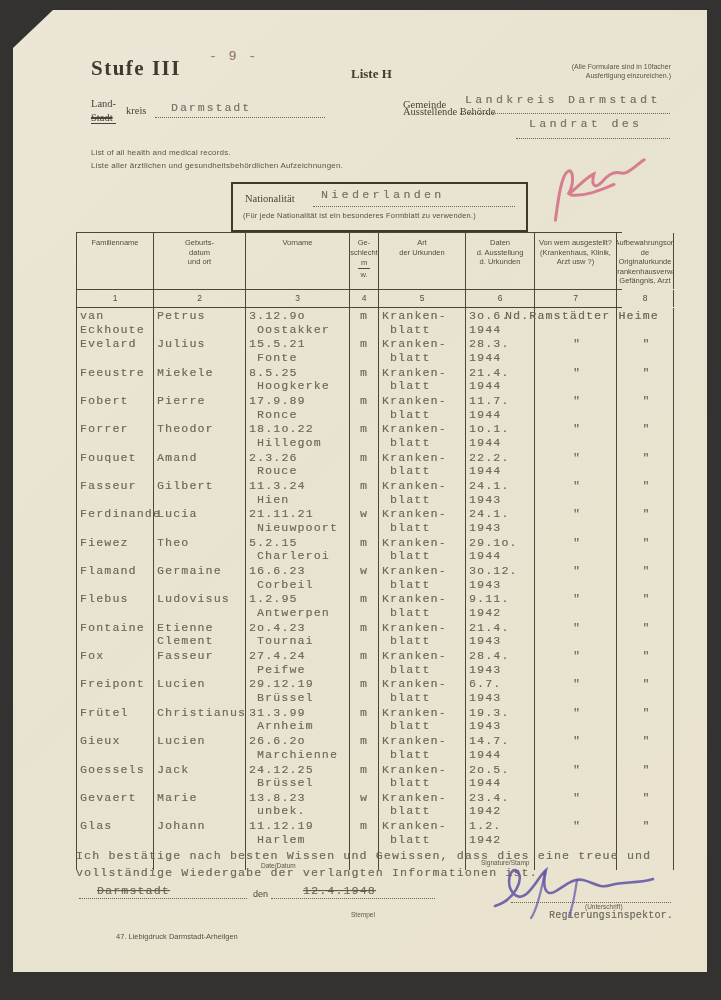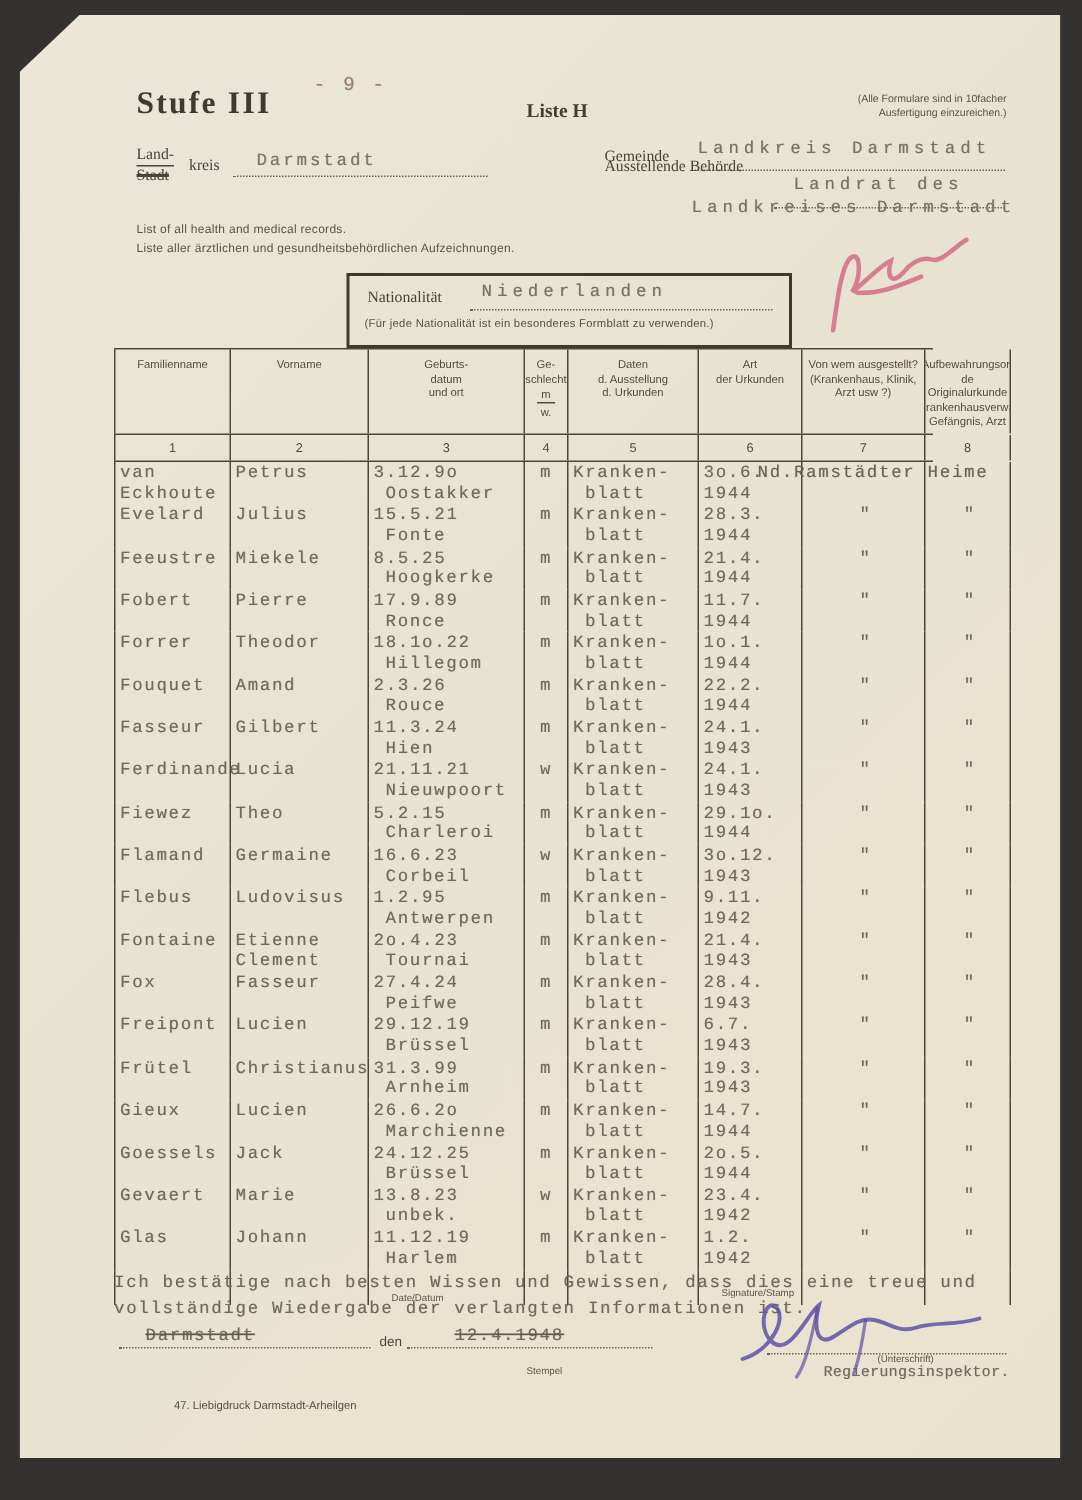--- a/index.html
+++ b/index.html
@@ -20,21 +20,21 @@
   .tw.small{font-size:10px;letter-spacing:.2px}
   .tw.struck{text-decoration:line-through;text-decoration-color:#5f594e}
   .tw.red{color:#9c7d73;font-size:13px;letter-spacing:2px}
   .dotline{border-bottom:1px dotted #6b6455}
   
   .stufe{font-family:"Liberation Serif",serif;font-size:21px;font-weight:bold;
          letter-spacing:1.5px;color:#403a2e}
   .liste{font-family:"Liberation Serif",serif;font-size:13px;font-weight:bold;color:#433d31}
   .corner{font-size:7px;line-height:8.5px;color:#5a5446;text-align:right;width:170px}
   .small-label{font-size:10.5px}
-  .landtop{border-bottom:1px solid var(--print);padding-bottom:1px}
+  .landtop{border-bottom:1px solid var(--print);padding-bottom:14px}
   .struckp{text-decoration:line-through;text-decoration-thickness:1.5px}
   .descr{font-size:8px;color:#5a5447;letter-spacing:.2px}
   .natbox{border:2px solid #3e392d;width:293px;height:46px}
   .natnote{font-size:7.5px;color:#55503f;letter-spacing:.2px}
   .tiny{font-size:6.5px;color:#5d5748;z-index:5}
   
   .tablewrap{position:absolute;left:63px;top:222px;width:546px;z-index:1}
   .grid8{display:grid;grid-template-columns:77px 92px 104px 29px 87px 69px 82px 58px}
   .thead{border-top:1.5px solid var(--line);border-bottom:1px solid var(--line);height:56px}
   .hcell{border-left:1px solid var(--line);display:flex;flex-direction:column;align-items:center;
@@ -80,21 +80,20 @@
   <div class="abs printed serif small-label" style="left:113px;top:95px">kreis</div>
   <div class="abs dotline" style="left:142px;top:90px;width:170px;height:17px"></div>
   <div class="abs tw mid" style="left:158px;top:91px">Darmstadt</div>
 
   <div class="abs printed serif small-label" style="left:390px;top:89px">Gemeinde</div>
   <div class="abs dotline" style="left:447px;top:87px;width:210px;height:16px"></div>
   <div class="abs tw wide" style="left:452px;top:83px">Landkreis Darmstadt</div>
   <div class="abs printed serif small-label" style="left:390px;top:96px">Ausstellende Behörde</div>
   <div class="abs dotline" style="left:503px;top:112px;width:154px;height:16px"></div>
   <div class="abs tw wide" style="left:516px;top:107px">Landrat des</div>
-  <div class="abs tw wide" style="left:448px;top:122px">Landkreises Darmstadt</div>
 
   <div class="abs descr" style="left:78px;top:138px">List of all health and medical records.</div>
   <div class="abs descr" style="left:78px;top:151px">Liste aller ärztlichen und gesundheitsbehördlichen Aufzeichnungen.</div>
 
   <div class="abs natbox" style="left:218px;top:172px">
     <div class="abs printed serif small-label" style="left:12px;top:9px">Nationalität</div>
     <div class="abs dotline" style="left:80px;top:7px;width:202px;height:15px"></div>
     <div class="abs tw wide" style="left:88px;top:4px">Niederlanden</div>
     <div class="abs natnote" style="left:10px;top:27px">(Für jede Nationalität ist ein besonderes Formblatt zu verwenden.)</div>
   </div>
@@ -102,43 +101,43 @@
   <svg class="abs scrib" style="left:528px;top:150px;transform:rotate(-10deg)" width="118" height="62" viewBox="0 0 118 62">
     <path d="M10,52 C17,30 24,8 31,6 C37,4 35,20 27,29 C40,22 48,15 56,13 C51,24 54,29 63,22 C70,16 77,14 83,17 C89,20 98,12 108,8 M30,30 C45,34 60,30 74,27" fill="none" stroke="#d2637f" stroke-width="3" stroke-linecap="round" opacity="0.8"></path>
   </svg>
 
   <div class="tablewrap">
     <div class="grid8 thead" id="thead">
         <div class="hcell">
           <div class="hline">Familienname</div>
         </div>
         <div class="hcell">
-          <div class="hline">Vorname</div>
-        </div>
-        <div class="hcell">
           <div class="hline">Geburts-</div>
           <div class="hline">datum</div>
           <div class="hline">und ort</div>
+        </div>
+        <div class="hcell">
+          <div class="hline">Vorname</div>
         </div>
         <div class="hcell">
           <div class="hline">Ge-</div>
           <div class="hline">schlecht</div>
           <div class="frac">
             <div class="ftop">m</div>
             <div class="fbot">w.</div>
           </div>
         </div>
         <div class="hcell">
+          <div class="hline">Art</div>
+          <div class="hline">der Urkunden</div>
+        </div>
+        <div class="hcell">
           <div class="hline">Daten</div>
           <div class="hline">d. Ausstellung</div>
           <div class="hline">d. Urkunden</div>
-        </div>
-        <div class="hcell">
-          <div class="hline">Art</div>
-          <div class="hline">der Urkunden</div>
         </div>
         <div class="hcell">
           <div class="hline">Von wem ausgestellt?</div>
           <div class="hline">(Krankenhaus, Klinik,</div>
           <div class="hline">Arzt usw ?)</div>
         </div>
         <div class="hcell">
           <div class="hline">Aufbewahrungsort de</div>
           <div class="hline">Originalurkunde</div>
           <div class="hline">(Krankenhausverwalt</div>

